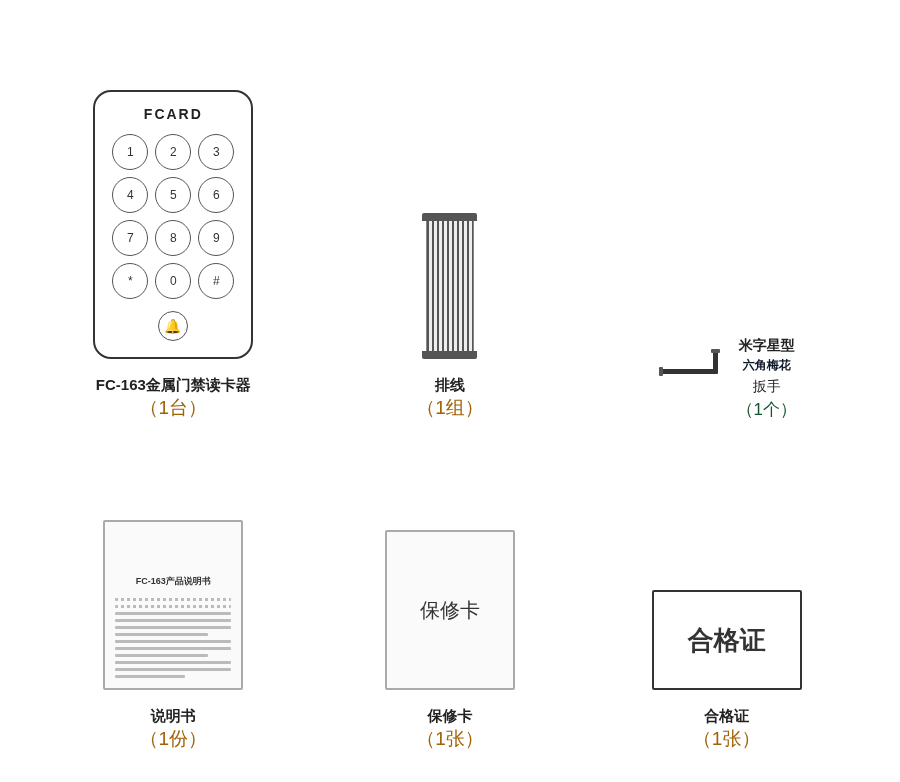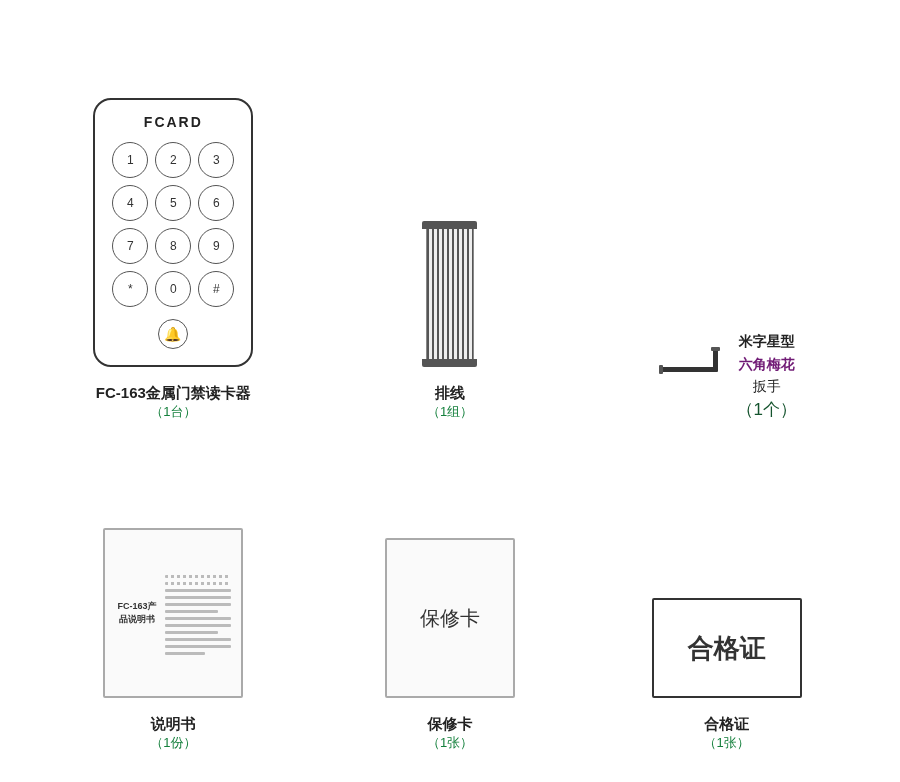--- a/index.html
+++ b/index.html
@@ -35,22 +35,22 @@
       margin-top: 17px;
     }
 
     .item-label .name {
       font-size: 15px;
       font-weight: bold;
       color: #222;
     }
 
     .item-label .count {
-      font-size: 13px;
-      color: #15803d;
+      font-size: 19px;
+      color: #a16207;
     }
 
     .keypad {
       width: 160px;
       background: #fff;
       border: 2.5px solid #333;
       border-radius: 18px;
       padding: 14px 0 16px;
       display: flex;
       flex-direction: column;
@@ -145,21 +145,21 @@
     }
 
     
     .manual-book {
       width: 140px;
       height: 170px;
       border: 2px solid #aaa;
       border-radius: 2px;
       background: #fafafa;
       display: flex;
-      flex-direction: row;
+      flex-direction: column;
       align-items: center;
       padding: 14px 10px 10px;
       gap: 6px;
       justify-content: flex-end;
     }
 
     .manual-title {
       font-size: 9px;
       color: #333;
       font-weight: bold;
@@ -289,21 +289,21 @@
           <rect x="5" y="26" width="55" height="5" rx="1" fill="#333"></rect>
 
           <rect x="57" y="8" width="5" height="23" rx="1" fill="#333"></rect>
 
           <rect x="3" y="24" width="4" height="9" rx="1" fill="#555"></rect>
 
           <rect x="55" y="6" width="9" height="4" rx="1" fill="#555"></rect>
         </svg>
         <div style="text-align:center; margin-top: 8px;">
           <div class="name" style="font-size:14px; color:#222; font-weight:bold; line-height:1.6;">米字星型</div>
-          <div class="name" style="font-size:14px; color:#701a75; font-weight:bold; line-height:1.6;">六角梅花</div>
+          <div class="name" style="font-size:12px; color:#0f172a; font-weight:bold; line-height:1.6;">六角梅花</div>
           <div class="name" style="font-size:14px; color:#222; font-weight:normal; line-height:1.6;">扳手</div>
           <div class="count" style="font-size:17px; color:#14532d;">（1个）</div>
         </div>
       </div>
     </div>
   </div>
 
   <div class="item">
     <div class="item-visual">
       <div class="manual-book">

